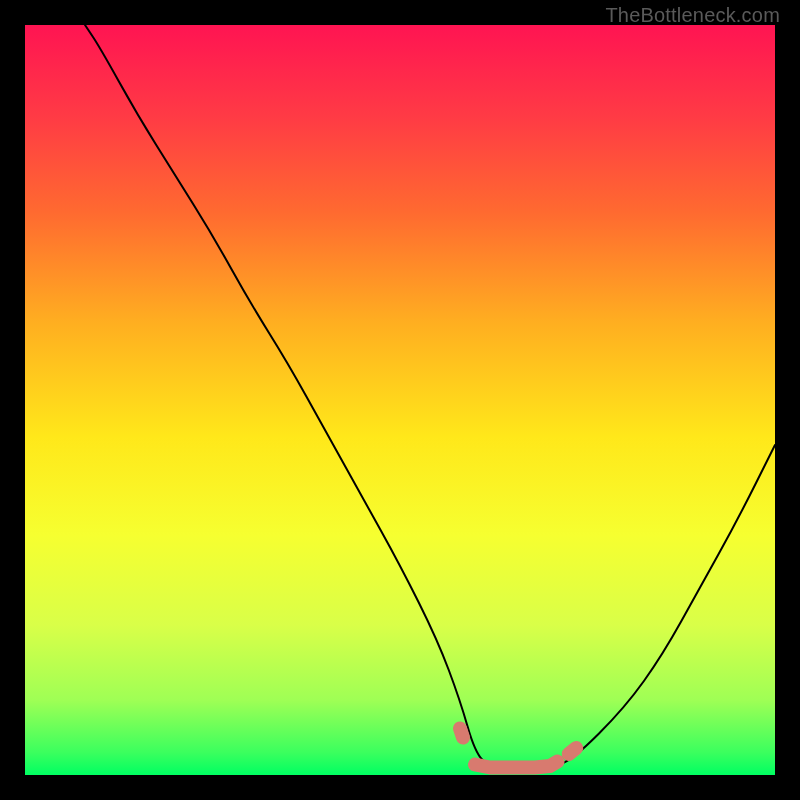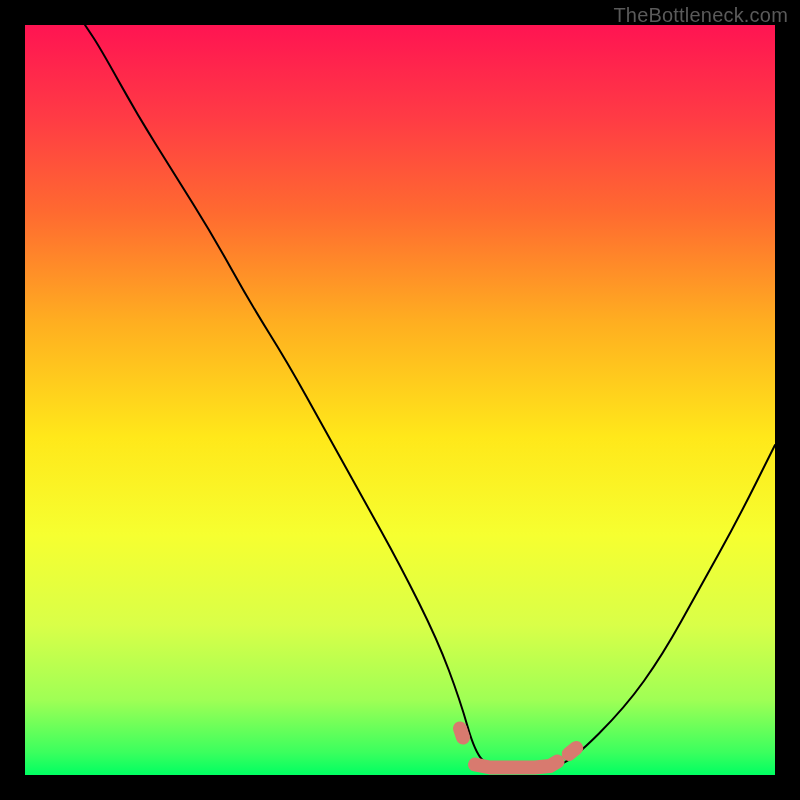--- a/index.html
+++ b/index.html
@@ -40,21 +40,21 @@
   .curve-layer {
     position: absolute;
     left: 0;
     top: 0;
     width: 100%;
     height: 100%;
   }
   .watermark {
     position: absolute;
     top: 4px;
-    right: 12px;
+    right: 20px;
     color: #5a5a5a;
     font-size: 20px;
     font-weight: 500;
     letter-spacing: 0.2px;
   }
 </style>
 </head>
 <body>
 
 <div class="watermark">TheBottleneck.com</div>

